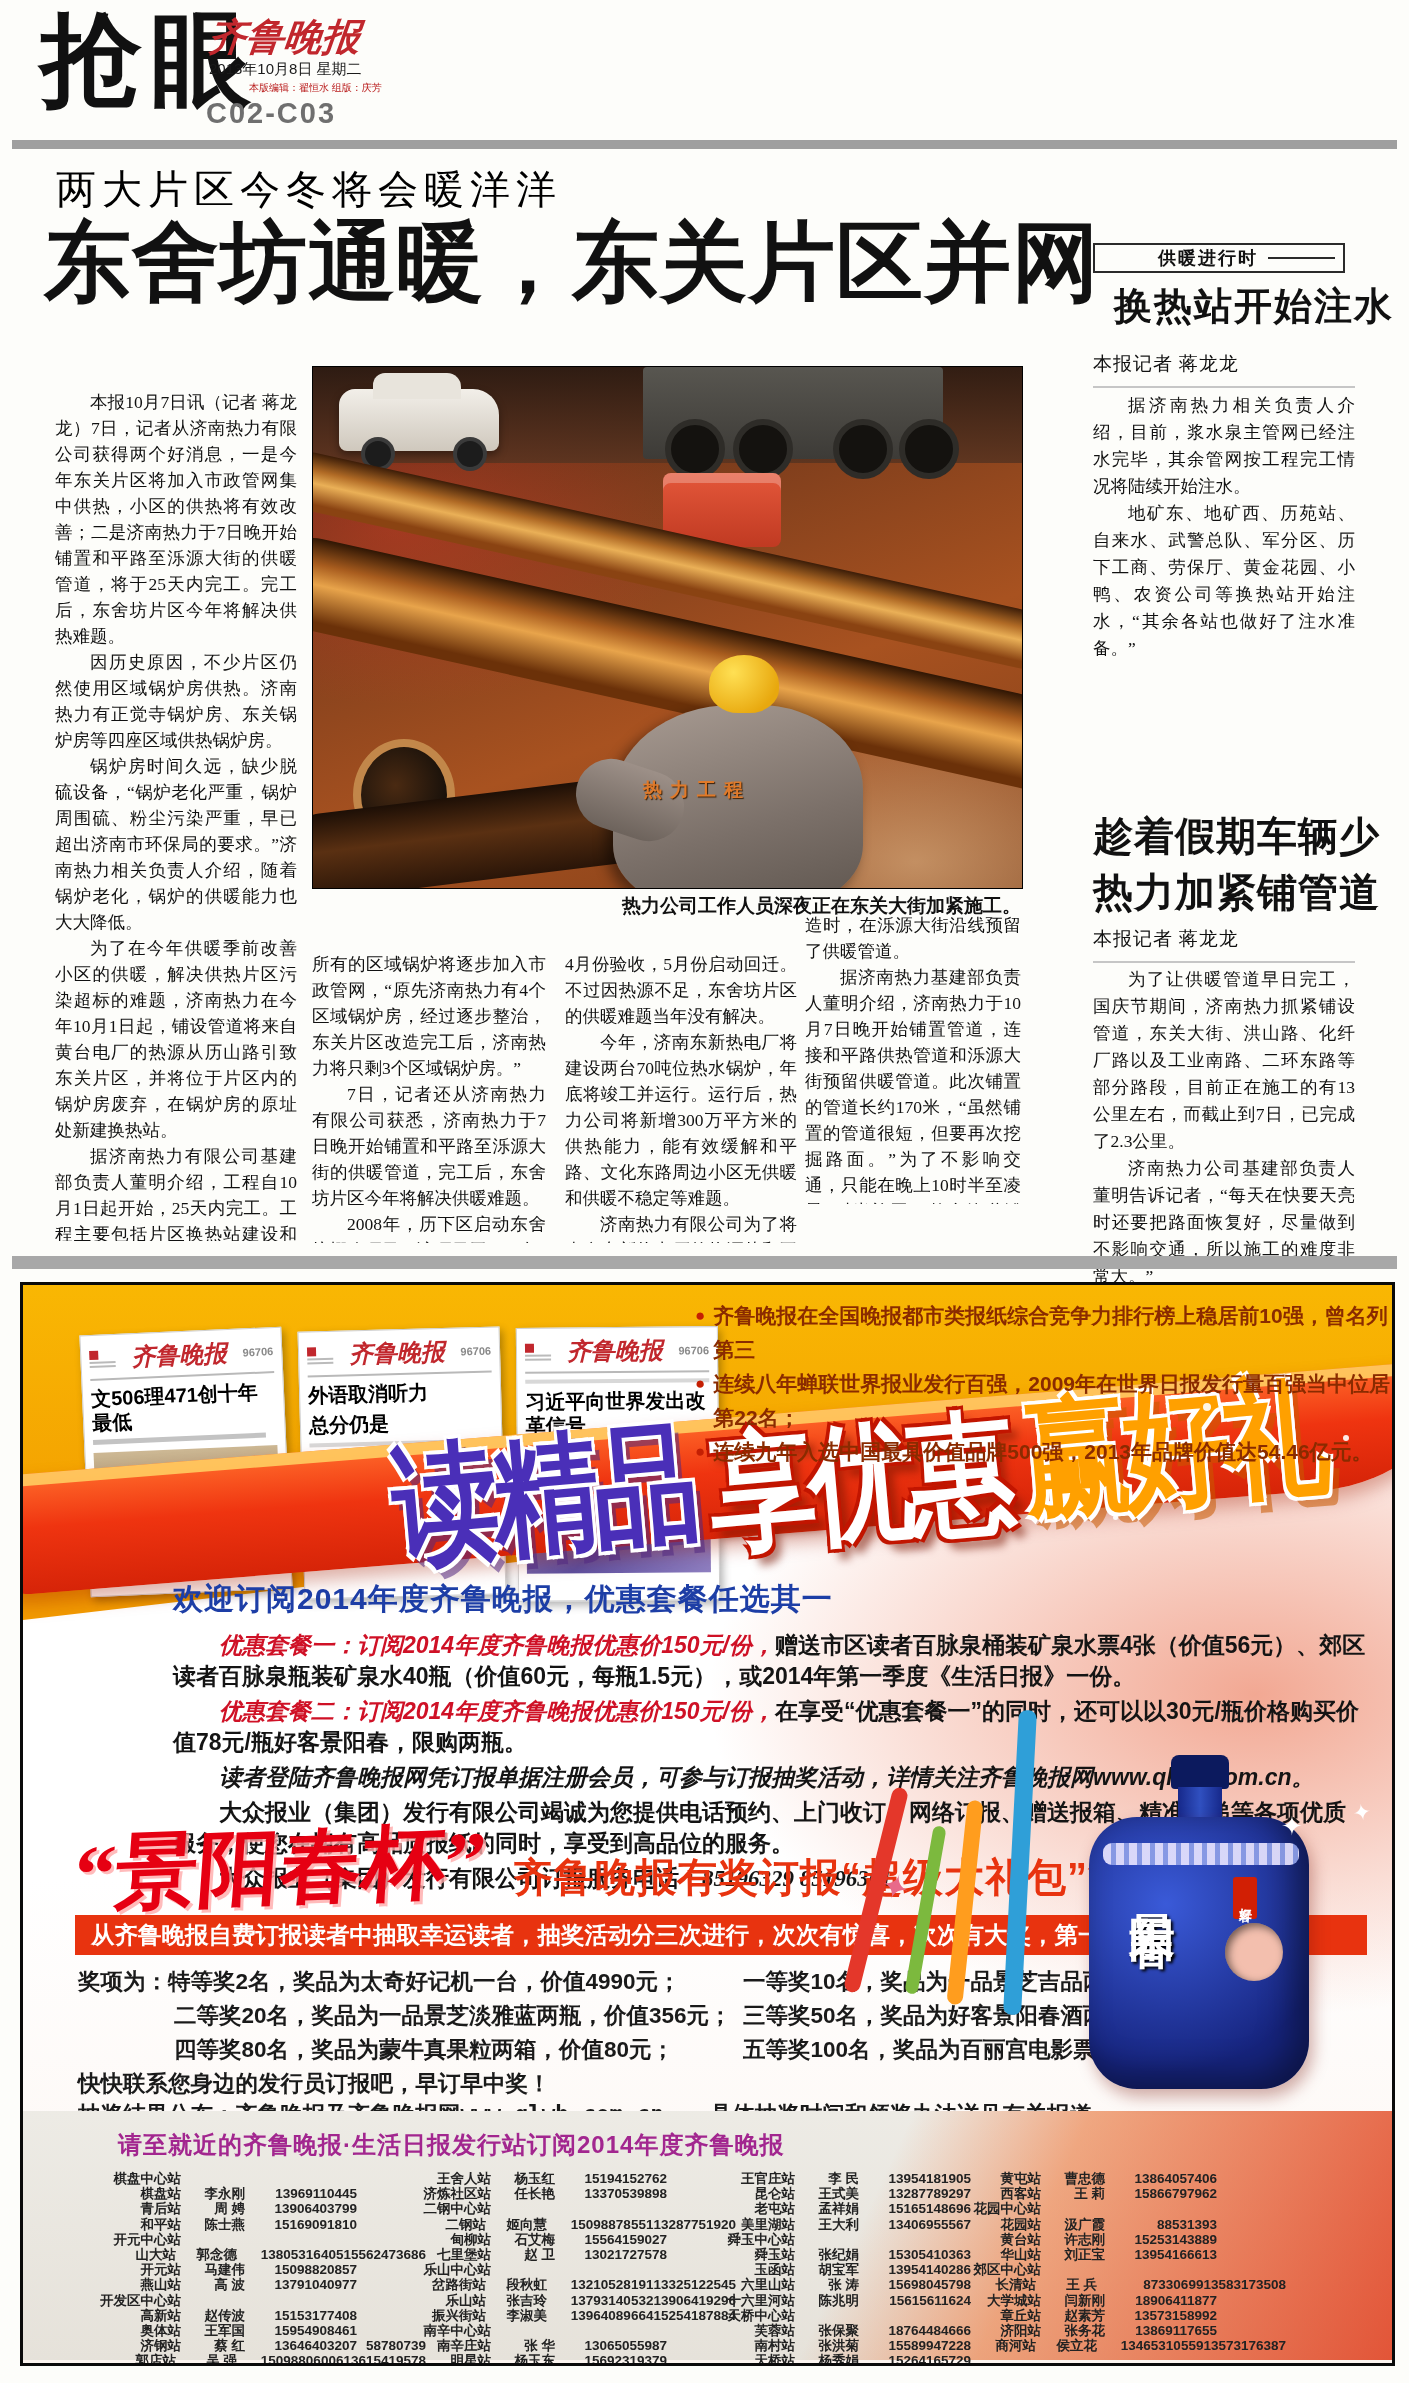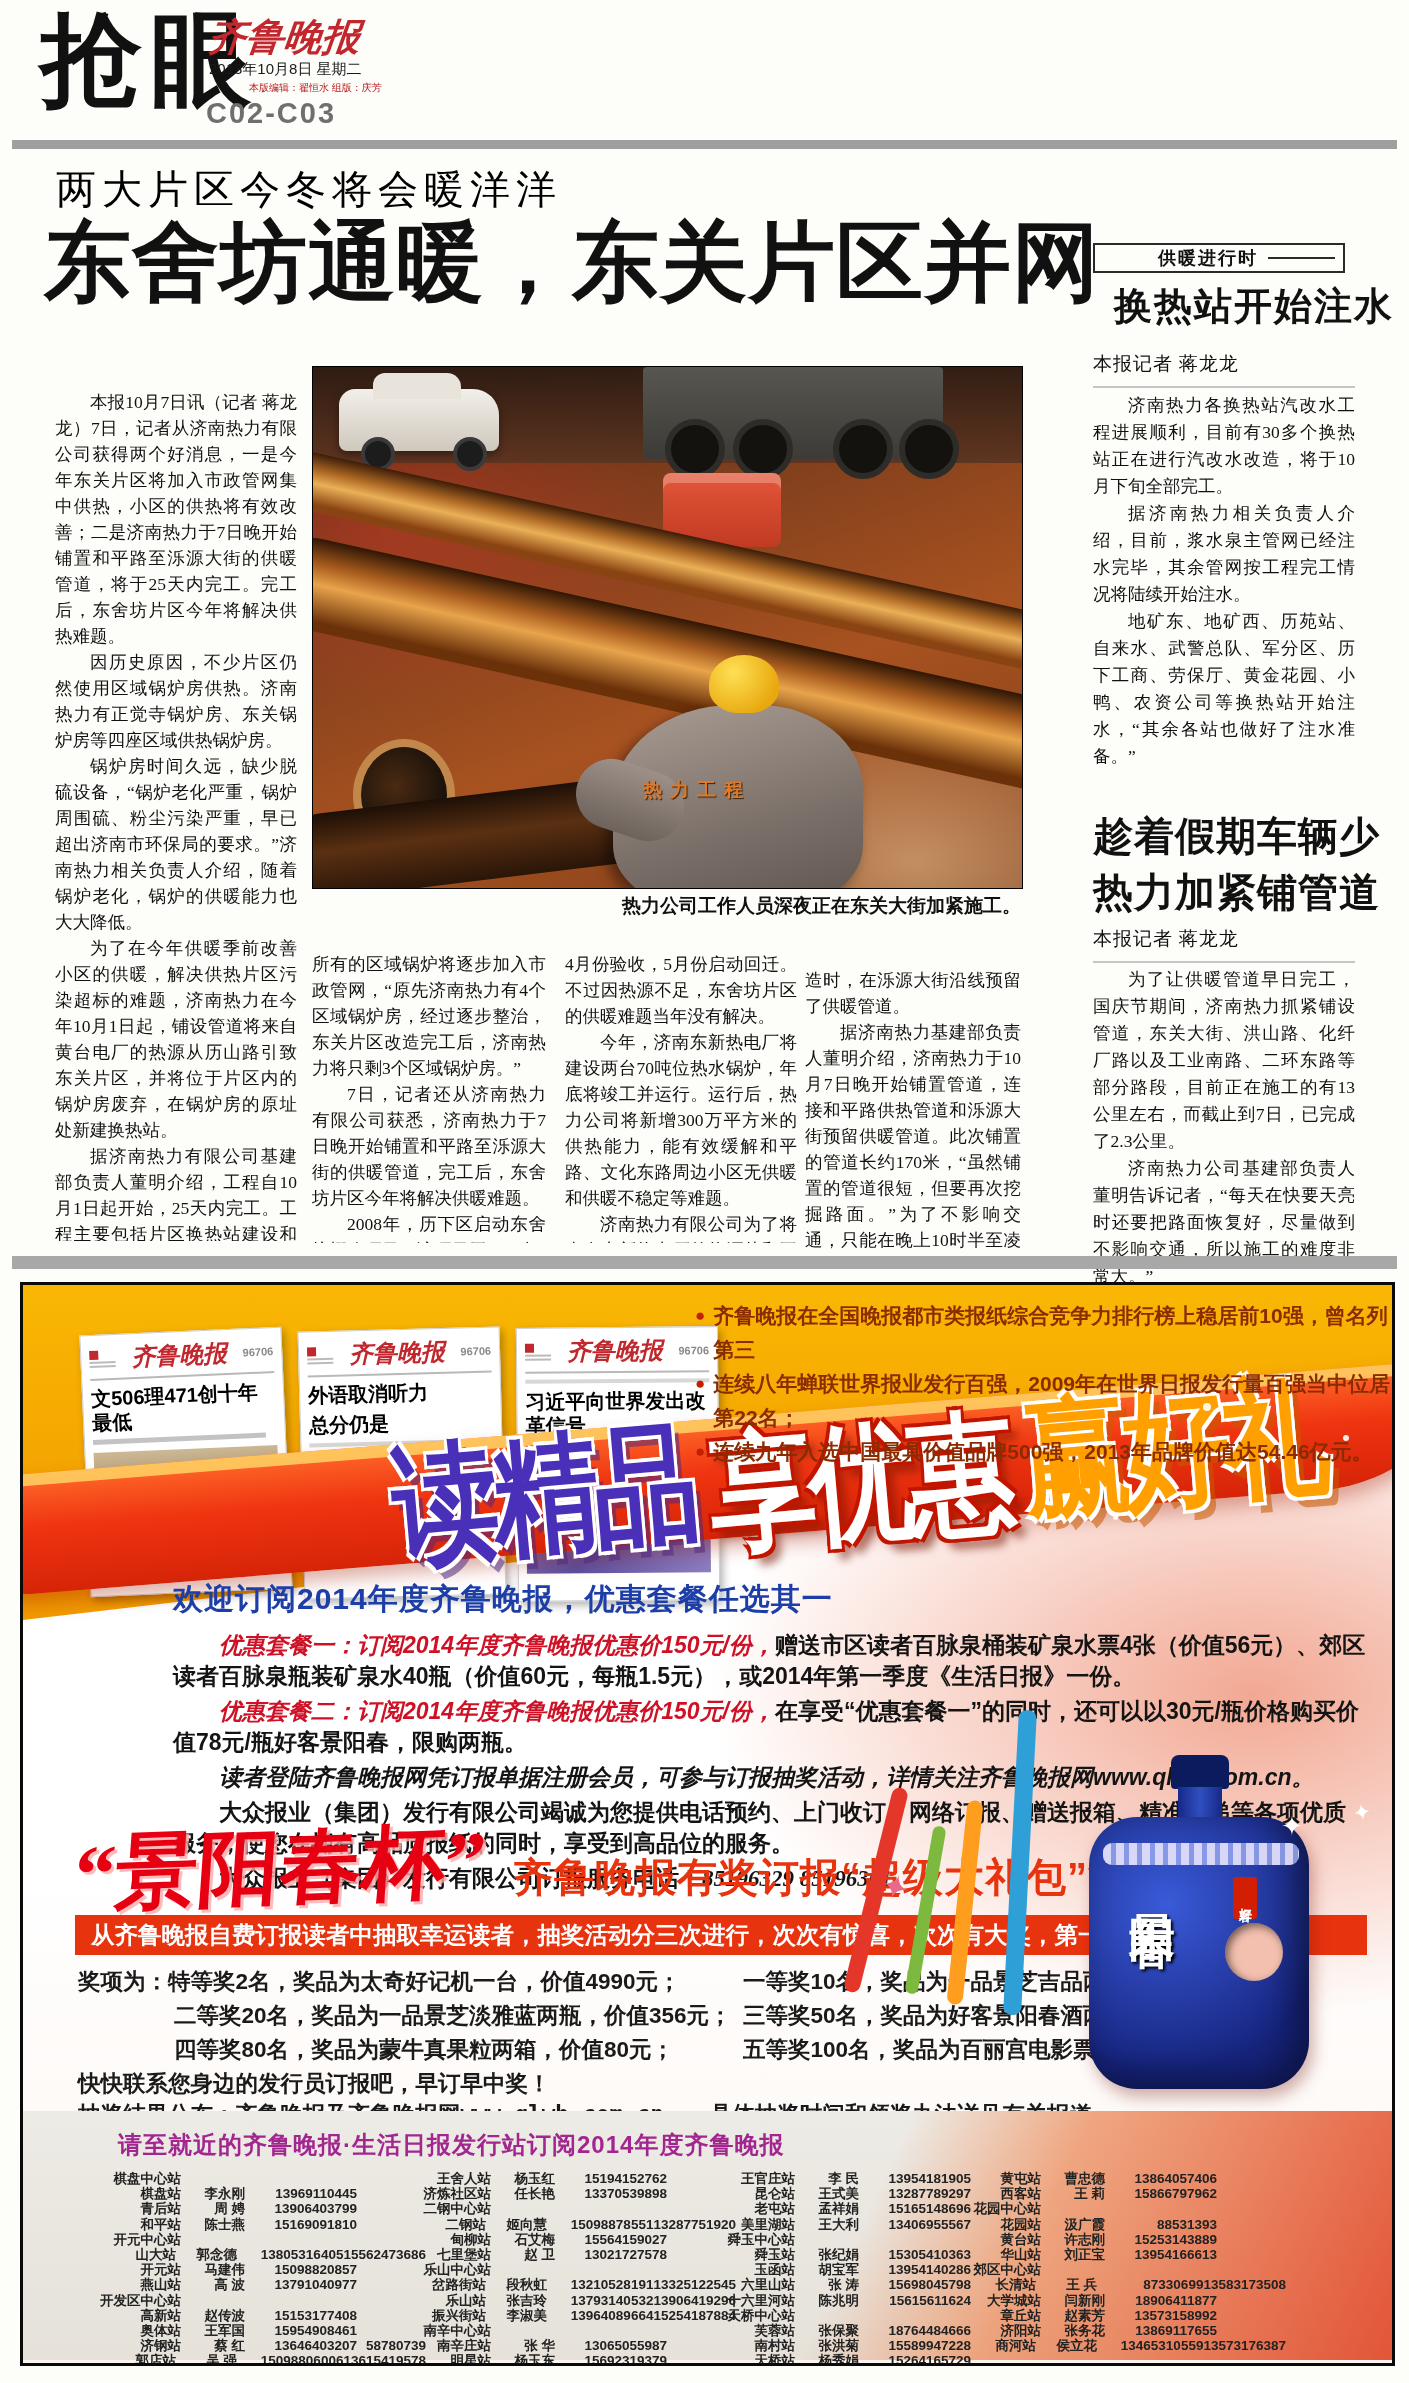--- a/index.html
+++ b/index.html
@@ -23,21 +23,21 @@
   .headline{left:44px;top:204px;font-size:87px;font-weight:900;letter-spacing:1px;white-space:nowrap;}
 
   
   .art-col{font-family:"Liberation Serif",serif;font-size:17.5px;line-height:26px;
            text-align:justify;overflow:hidden;}
   .art-col p{margin:0;text-indent:2em;}
   .cont p:first-of-type{text-indent:0;}
   .col1{left:55px;top:389px;width:242px;height:852px;}
   .col2{left:312px;top:951px;width:234px;height:292px;}
   .col3{left:565px;top:951px;width:232px;height:292px;}
-  .col4{left:805px;top:967px;width:216px;height:292px;}
+  .col4{left:805px;top:912px;width:216px;height:292px;}
 
   
   .photo{left:312px;top:366px;width:709px;height:521px;border:1px solid #000;overflow:hidden;
          background:
            radial-gradient(420px 260px at 12% 30%, rgba(224,60,40,.45), rgba(0,0,0,0) 70%),
            radial-gradient(500px 300px at 85% 95%, rgba(255,220,170,.5), rgba(0,0,0,0) 60%),
            linear-gradient(160deg,#462514 0%,#7b3c1c 30%,#a85220 62%,#7e3d18 100%);}
   .ph-sky{left:0;top:0;width:709px;height:96px;background:linear-gradient(180deg,#2a1a12,#5a3420);opacity:.9;}
   .ph-car{left:26px;top:22px;width:160px;height:62px;background:linear-gradient(180deg,#f2efe9,#cfc8bd);
           border-radius:16px 26px 8px 8px;box-shadow:0 4px 8px rgba(0,0,0,.4);}
@@ -253,21 +253,20 @@
   <div class="abs caption">热力公司工作人员深夜正在东关大街加紧施工。</div>
 
   <div class="abs tagbox">
     <span class="lbl">供暖进行时</span>
     <span class="rule"></span>
   </div>
   <div class="abs sb-h1">换热站开始注水</div>
   <div class="abs byline by1">本报记者   蒋龙龙</div>
   <div class="abs sb-body sbb1">
 
-  <p>济南热力各换热站汽改水工程进展顺利，目前有30多个换热站正在进行汽改水改造，将于10月下旬全部完工。</p>
       <p>据济南热力相关负责人介绍，目前，浆水泉主管网已经注水完毕，其余管网按工程完工情况将陆续开始注水。</p>
       <p>地矿东、地矿西、历苑站、自来水、武警总队、军分区、历下工商、劳保厅、黄金花园、小鸭、农资公司等换热站开始注水，“其余各站也做好了注水准备。”</p>
     </div>
   <div class="abs sb-h2">
     <div>趁着假期车辆少</div>
     <div>热力加紧铺管道</div>
   </div>
   <div class="abs byline by2">本报记者   蒋龙龙</div>
   <div class="abs sb-body sbb2">
 

